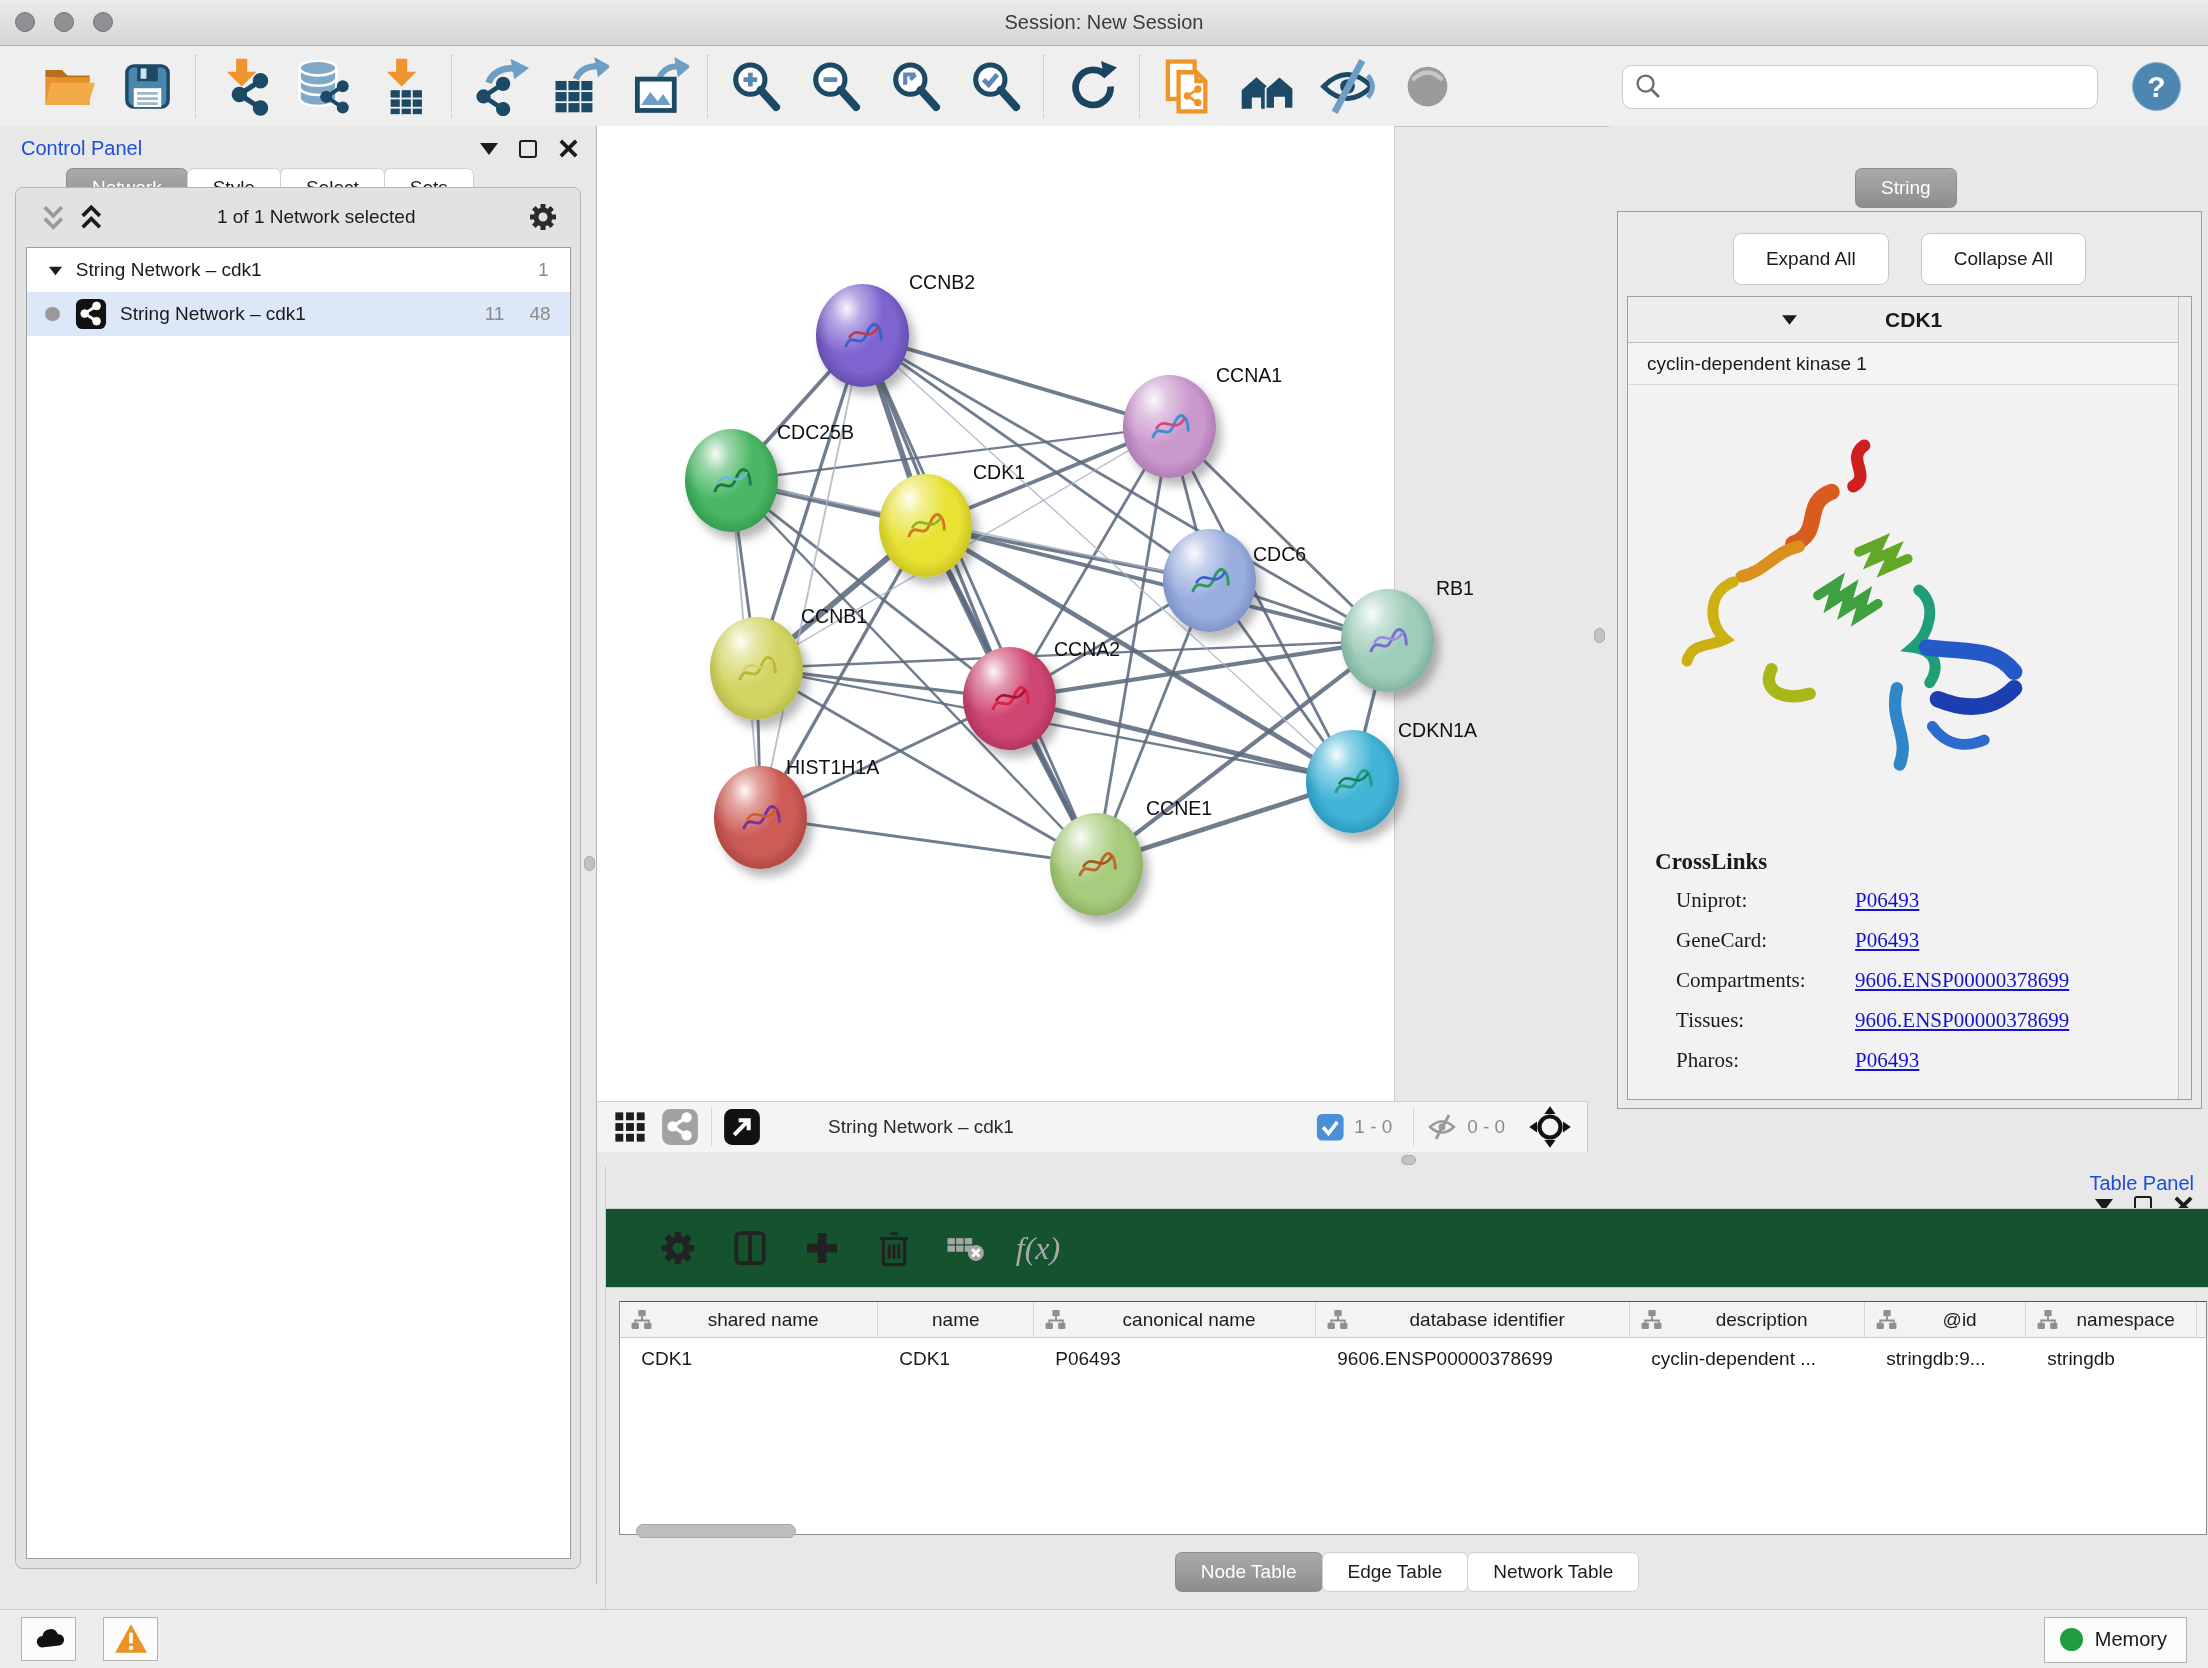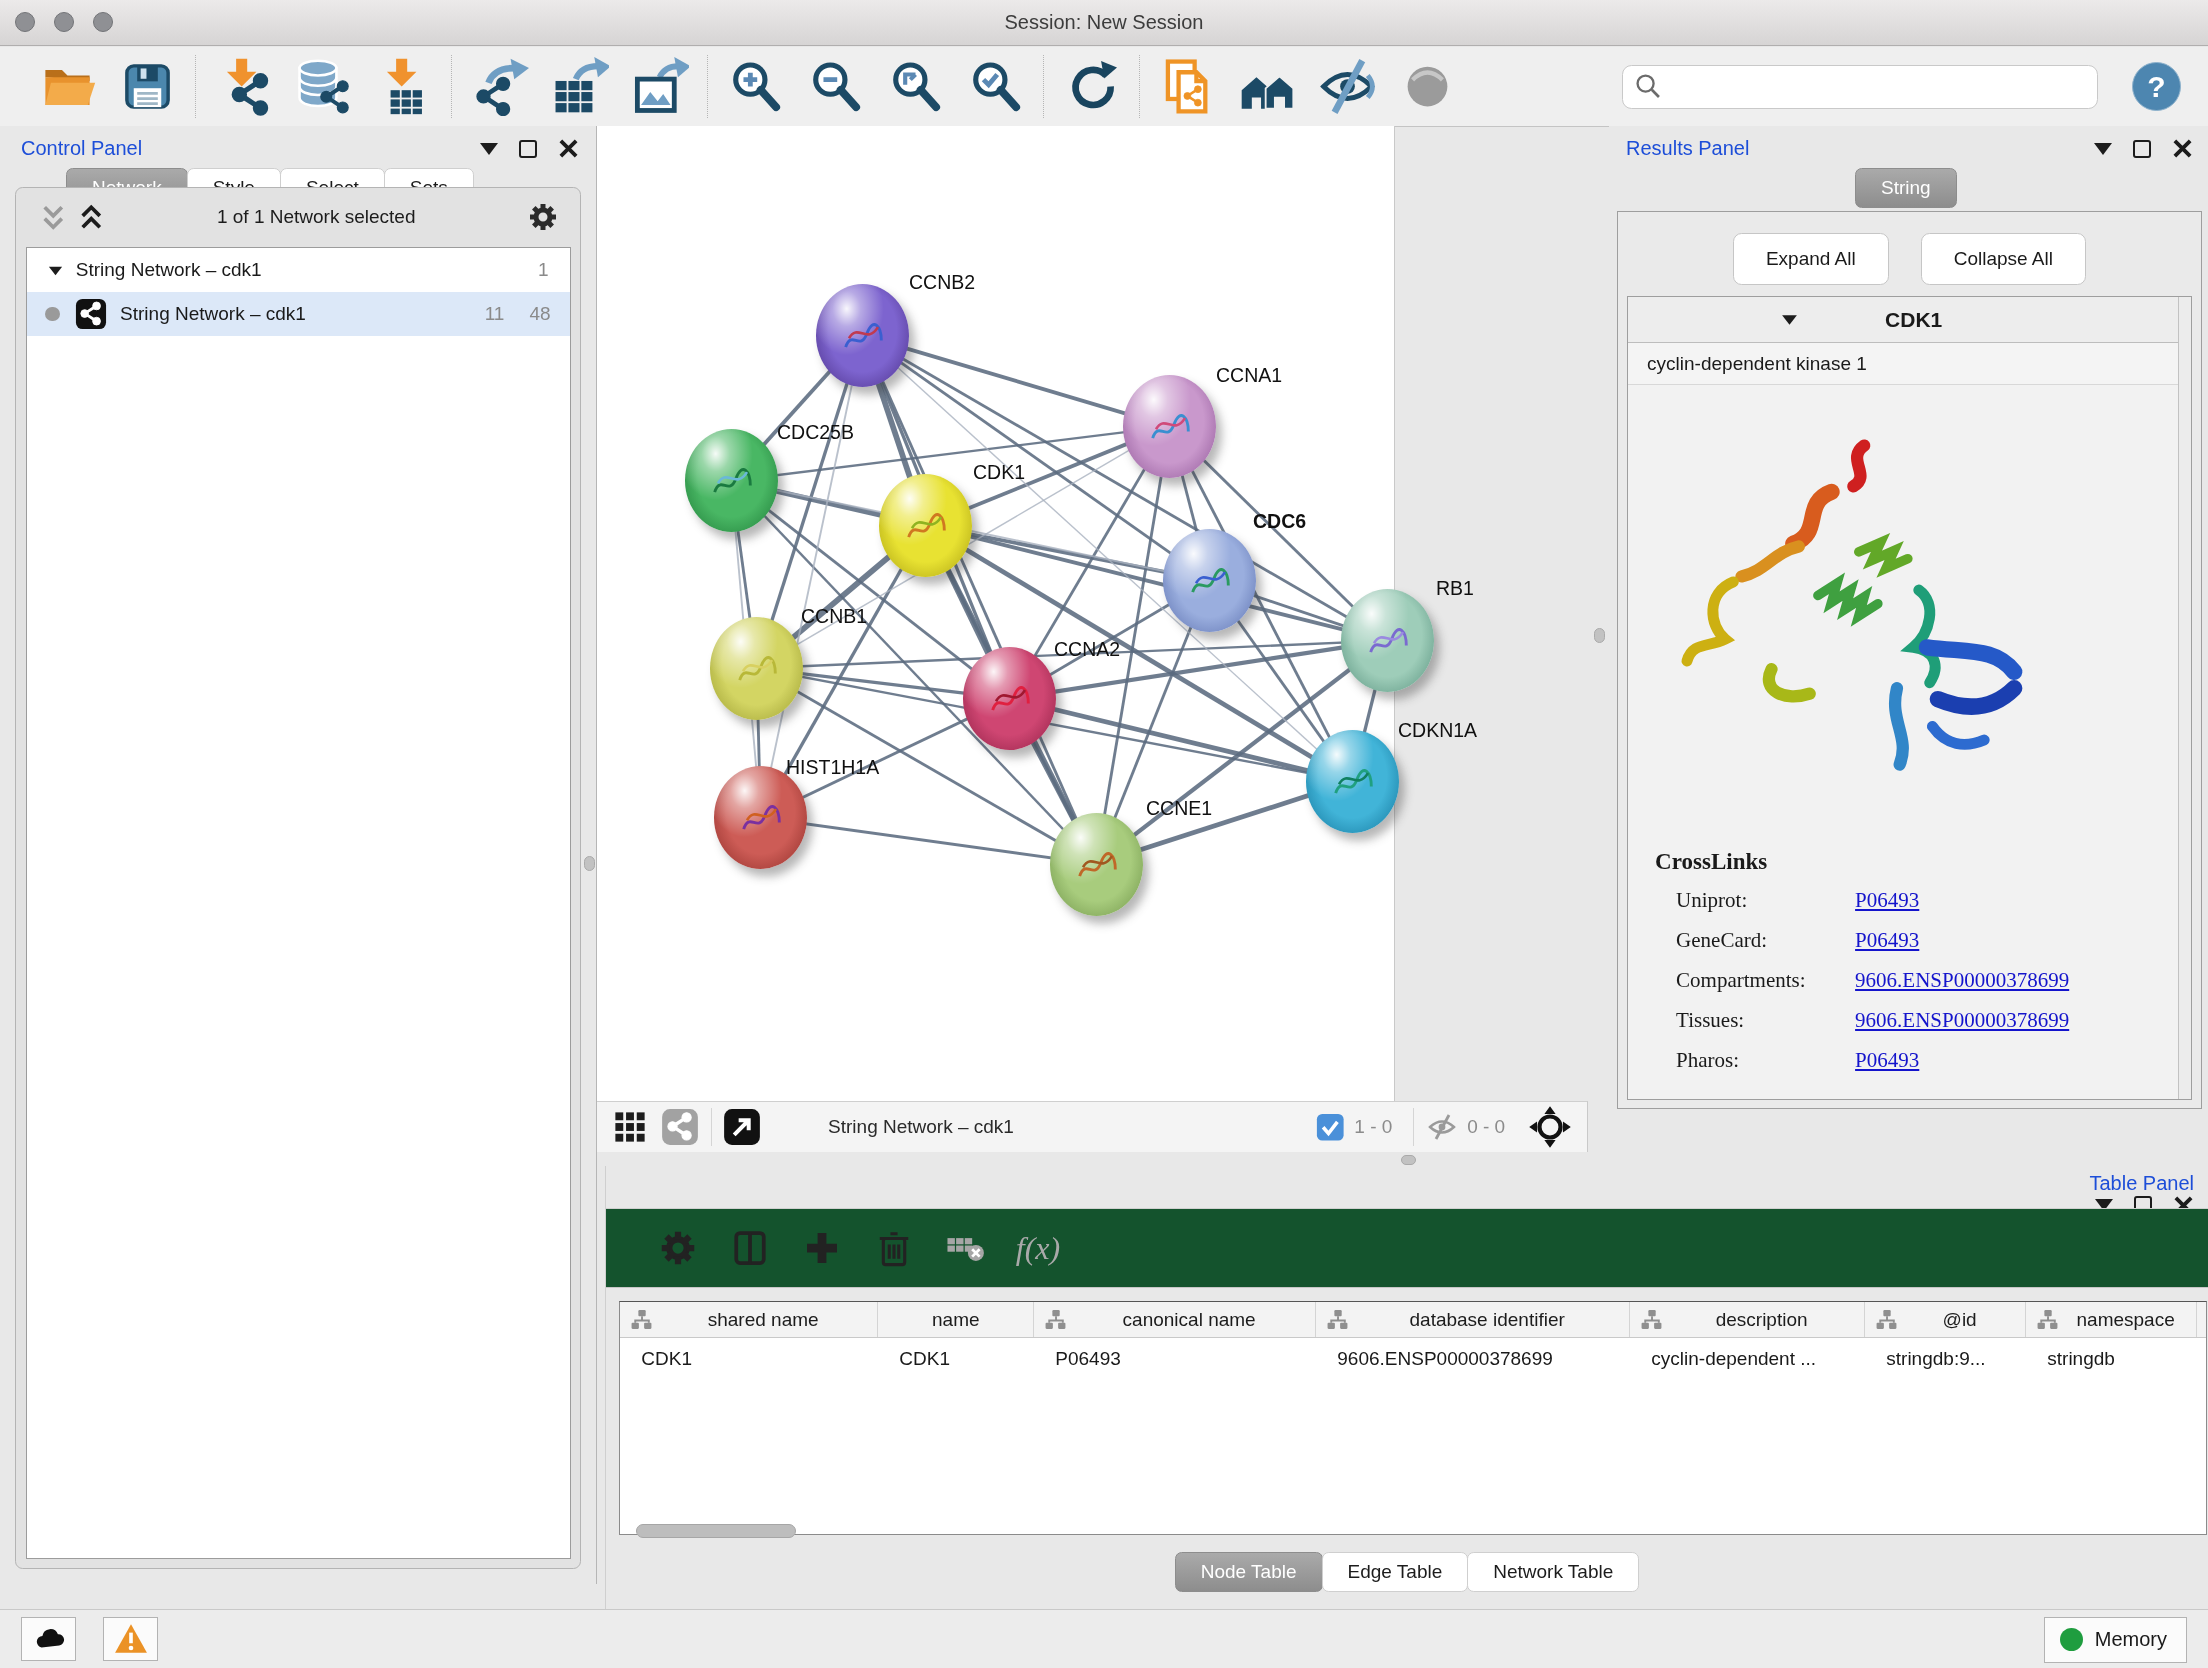--- a/index.html
+++ b/index.html
@@ -443,21 +443,21 @@
           <path d="M9 22 C17 8 25 28 35 12" fill="none" stroke="#8fb320" stroke-width="2.4"></path>
         </svg>
       </div>
       <div class="net-label" style="left: 376px; top: 335px;">CDK1</div>
       <div class="net-node" style="left: 566px; top: 403px; background: radial-gradient(at 33% 24%, rgba(255, 255, 255, 0.95) 0%, rgba(255, 255, 255, 0.45) 16%, rgba(255, 255, 255, 0) 42%), radial-gradient(at 50% 45%, rgb(154, 174, 222) 52%, rgb(90, 111, 174) 98%); box-shadow: rgba(50, 50, 50, 0.35) 5.7px 7.6px 9.5px;">
         <svg width="49" height="46" viewBox="0 0 44 40">
           <path d="M6 30 C11 14 19 34 25 18 S38 12 38 24" fill="none" stroke="#2a9a60" stroke-width="2.6"></path>
           <path d="M9 22 C17 8 25 28 35 12" fill="none" stroke="#3a5fd0" stroke-width="2.4"></path>
         </svg>
       </div>
-      <div class="net-label" style="left: 656px; top: 384px; font-weight: bold;">CDC6</div>
+      <div class="net-label" style="left: 656px; top: 417px;">CDC6</div>
       <div class="net-node" style="left: 744px; top: 463px; background: radial-gradient(at 33% 24%, rgba(255, 255, 255, 0.95) 0%, rgba(255, 255, 255, 0.45) 16%, rgba(255, 255, 255, 0) 42%), radial-gradient(at 50% 45%, rgb(158, 205, 185) 52%, rgb(85, 144, 124) 98%); box-shadow: rgba(50, 50, 50, 0.35) 5.7px 7.6px 9.5px;">
         <svg width="49" height="46" viewBox="0 0 44 40">
           <path d="M6 30 C11 14 19 34 25 18 S38 12 38 24" fill="none" stroke="#7a6ad0" stroke-width="2.6"></path>
           <path d="M9 22 C17 8 25 28 35 12" fill="none" stroke="#9a8ae0" stroke-width="2.4"></path>
         </svg>
       </div>
       <div class="net-label" style="left: 839px; top: 451px;">RB1</div>
       <div class="net-node" style="left: 113px; top: 491px; background: radial-gradient(at 33% 24%, rgba(255, 255, 255, 0.95) 0%, rgba(255, 255, 255, 0.45) 16%, rgba(255, 255, 255, 0) 42%), radial-gradient(at 50% 45%, rgb(211, 213, 99) 52%, rgb(153, 155, 46) 98%); box-shadow: rgba(50, 50, 50, 0.35) 5.7px 7.6px 9.5px;">
         <svg width="49" height="46" viewBox="0 0 44 40">
           <path d="M6 30 C11 14 19 34 25 18 S38 12 38 24" fill="none" stroke="#b8b838" stroke-width="2.6"></path>
@@ -541,30 +541,20 @@
     </svg>
   </div>
 </div>
 <div id="splitter-strip">
   <div class="grab-dot" style="left:804px; top:1.9px"></div>
 </div>
 <div class="grab-dot" style="left:584px; top:856px; width:11.4px; height:15px"></div>
 <div class="grab-dot" style="left:1594px; top:628px; width:11.4px; height:15px"></div>
 
 <div id="results-panel">
-  <div id="rp-header">
-    <div class="panel-title">Results Panel</div>
-    <div class="winbtns">
-      <div class="wb-min"></div>
-      <div class="wb-max"></div>
-      <svg width="21" height="21" viewBox="0 0 22 22">
-        <path d="M3 3 L19 19 M19 3 L3 19" stroke="#1c1c1c" stroke-width="4"></path>
-      </svg>
-    </div>
-  </div>
   <div id="rp-tab" class="tab sel">String</div>
   <div id="rp-outer">
     <div id="rp-buttons">
       <div class="rp-btn">Expand All</div>
       <div class="rp-btn">Collapse All</div>
     </div>
     <div id="rp-inner">
       <div id="rp-gene-row">
         <svg id="rp-gene-caret" width="19" height="19" viewBox="0 0 18 18">
           <path d="M2 5 h14 l-7 9z" fill="#1c1c1c"></path>

